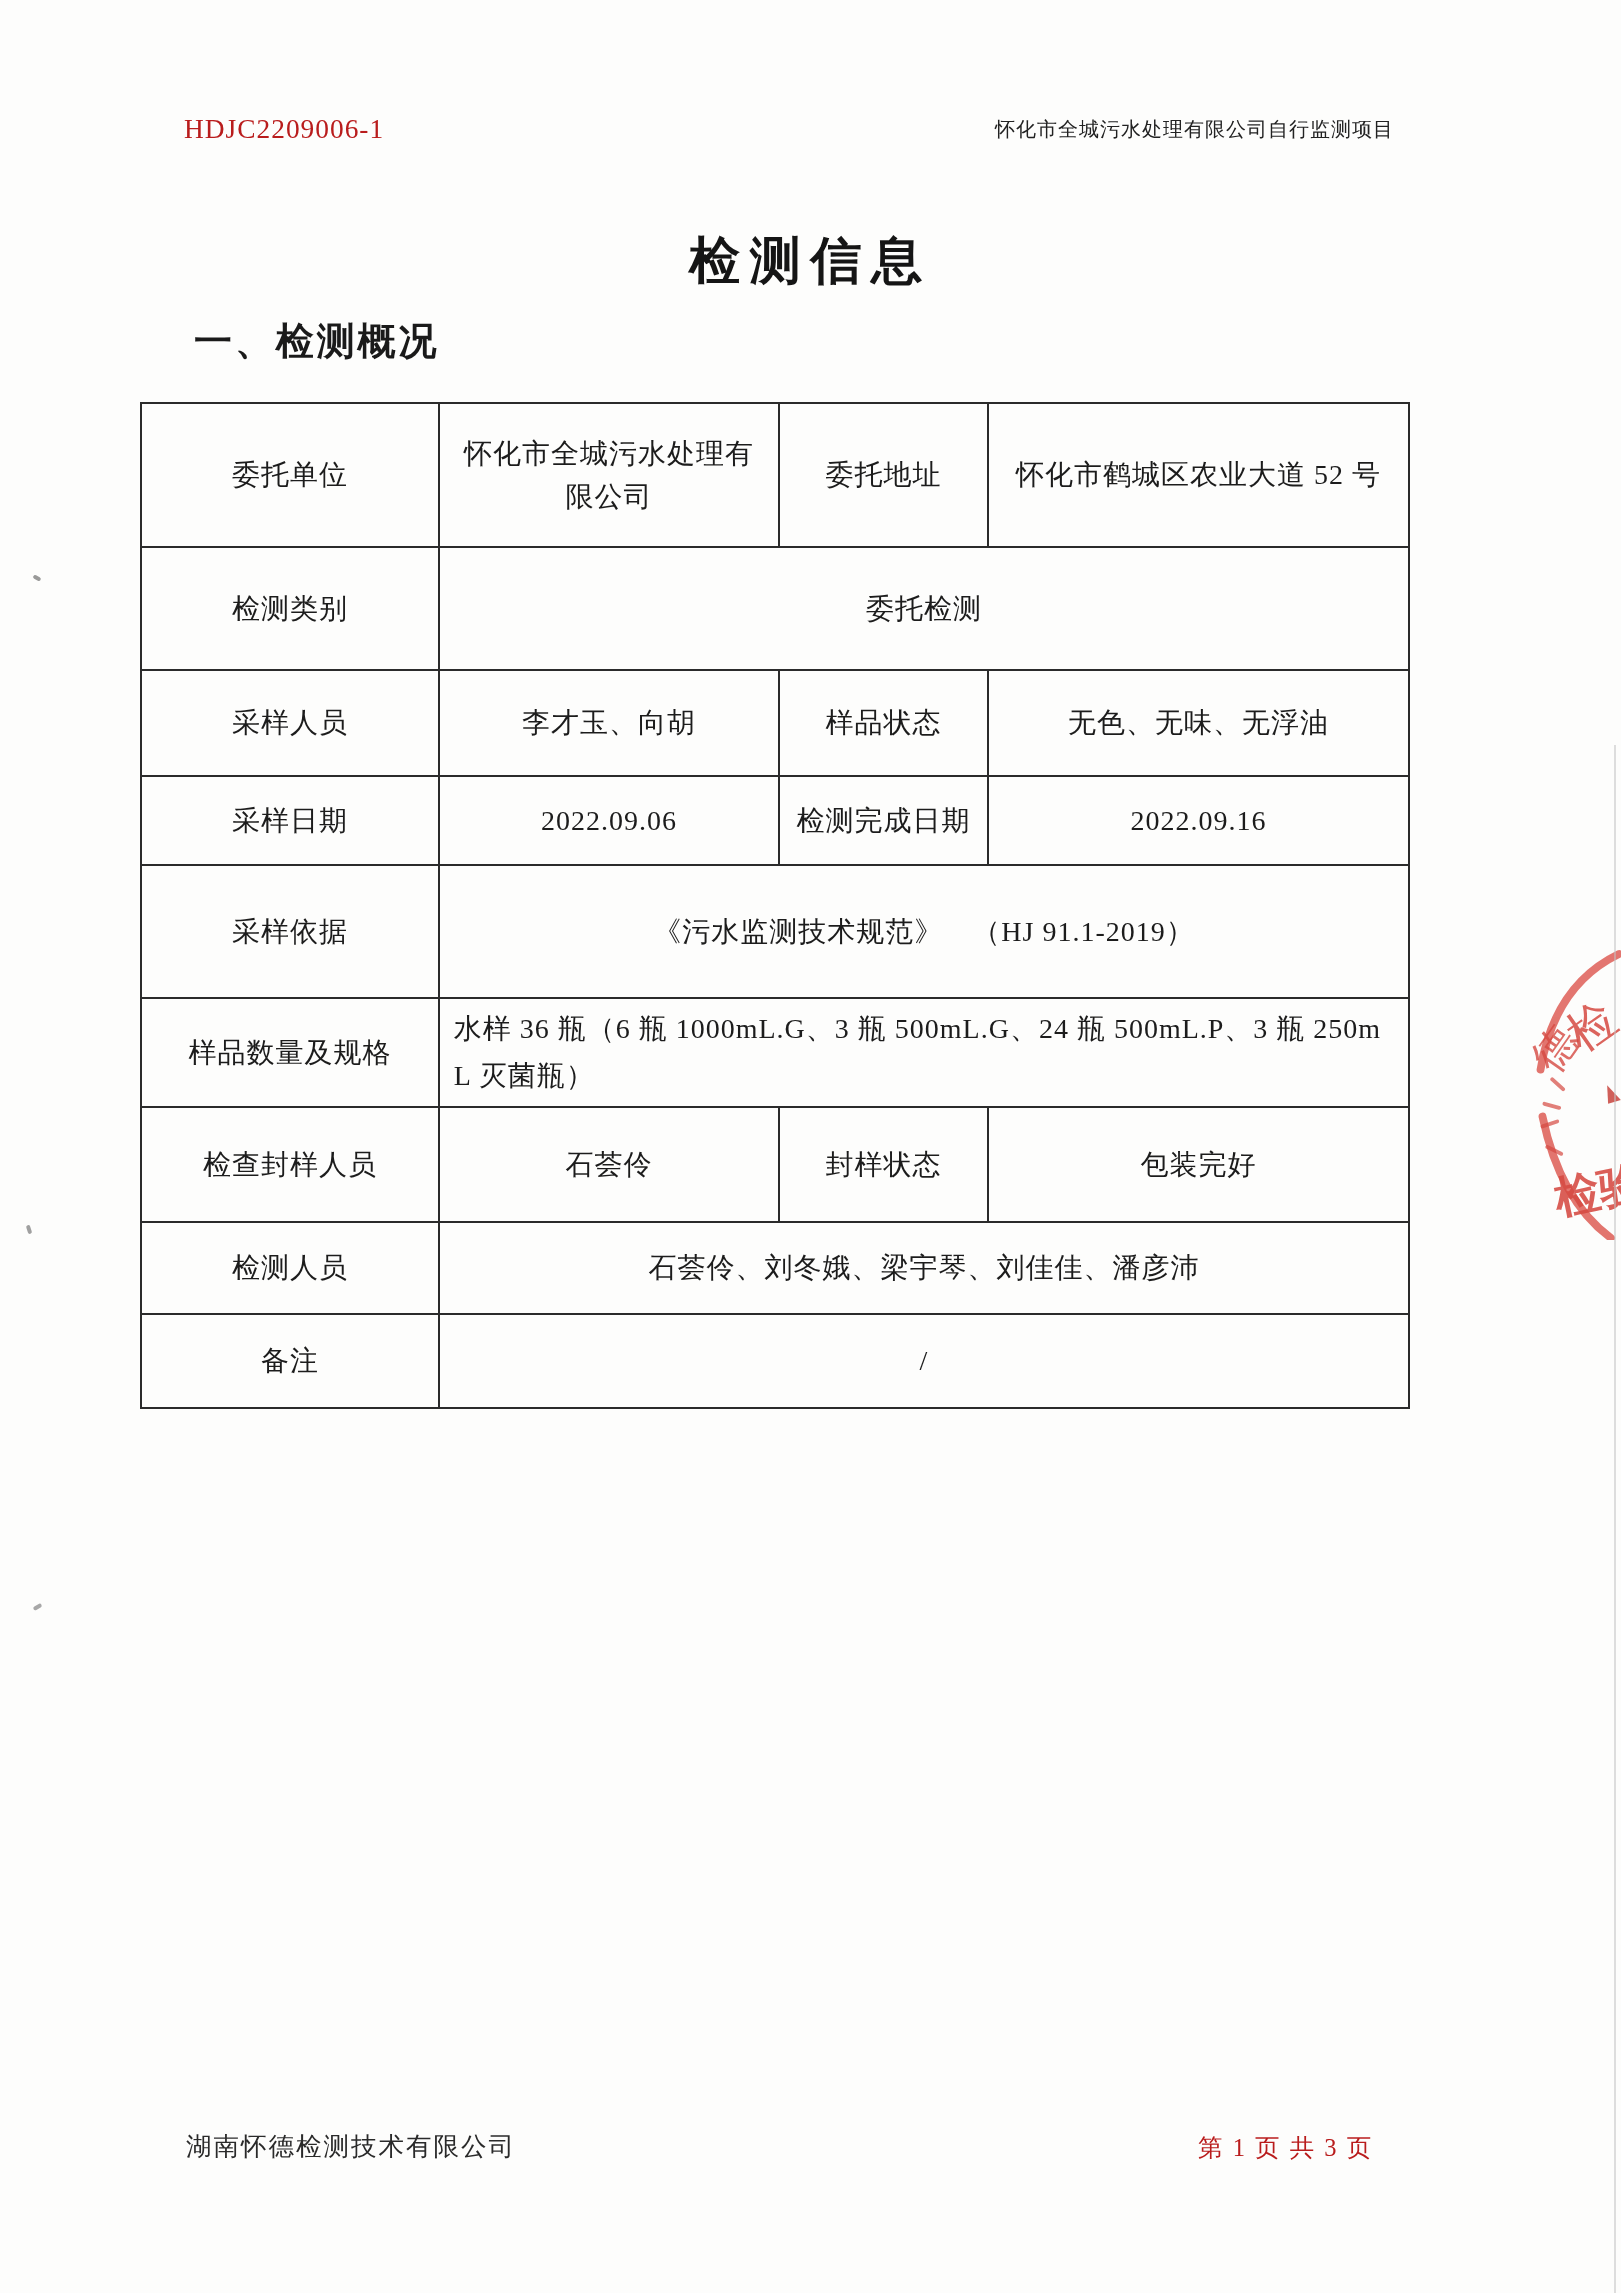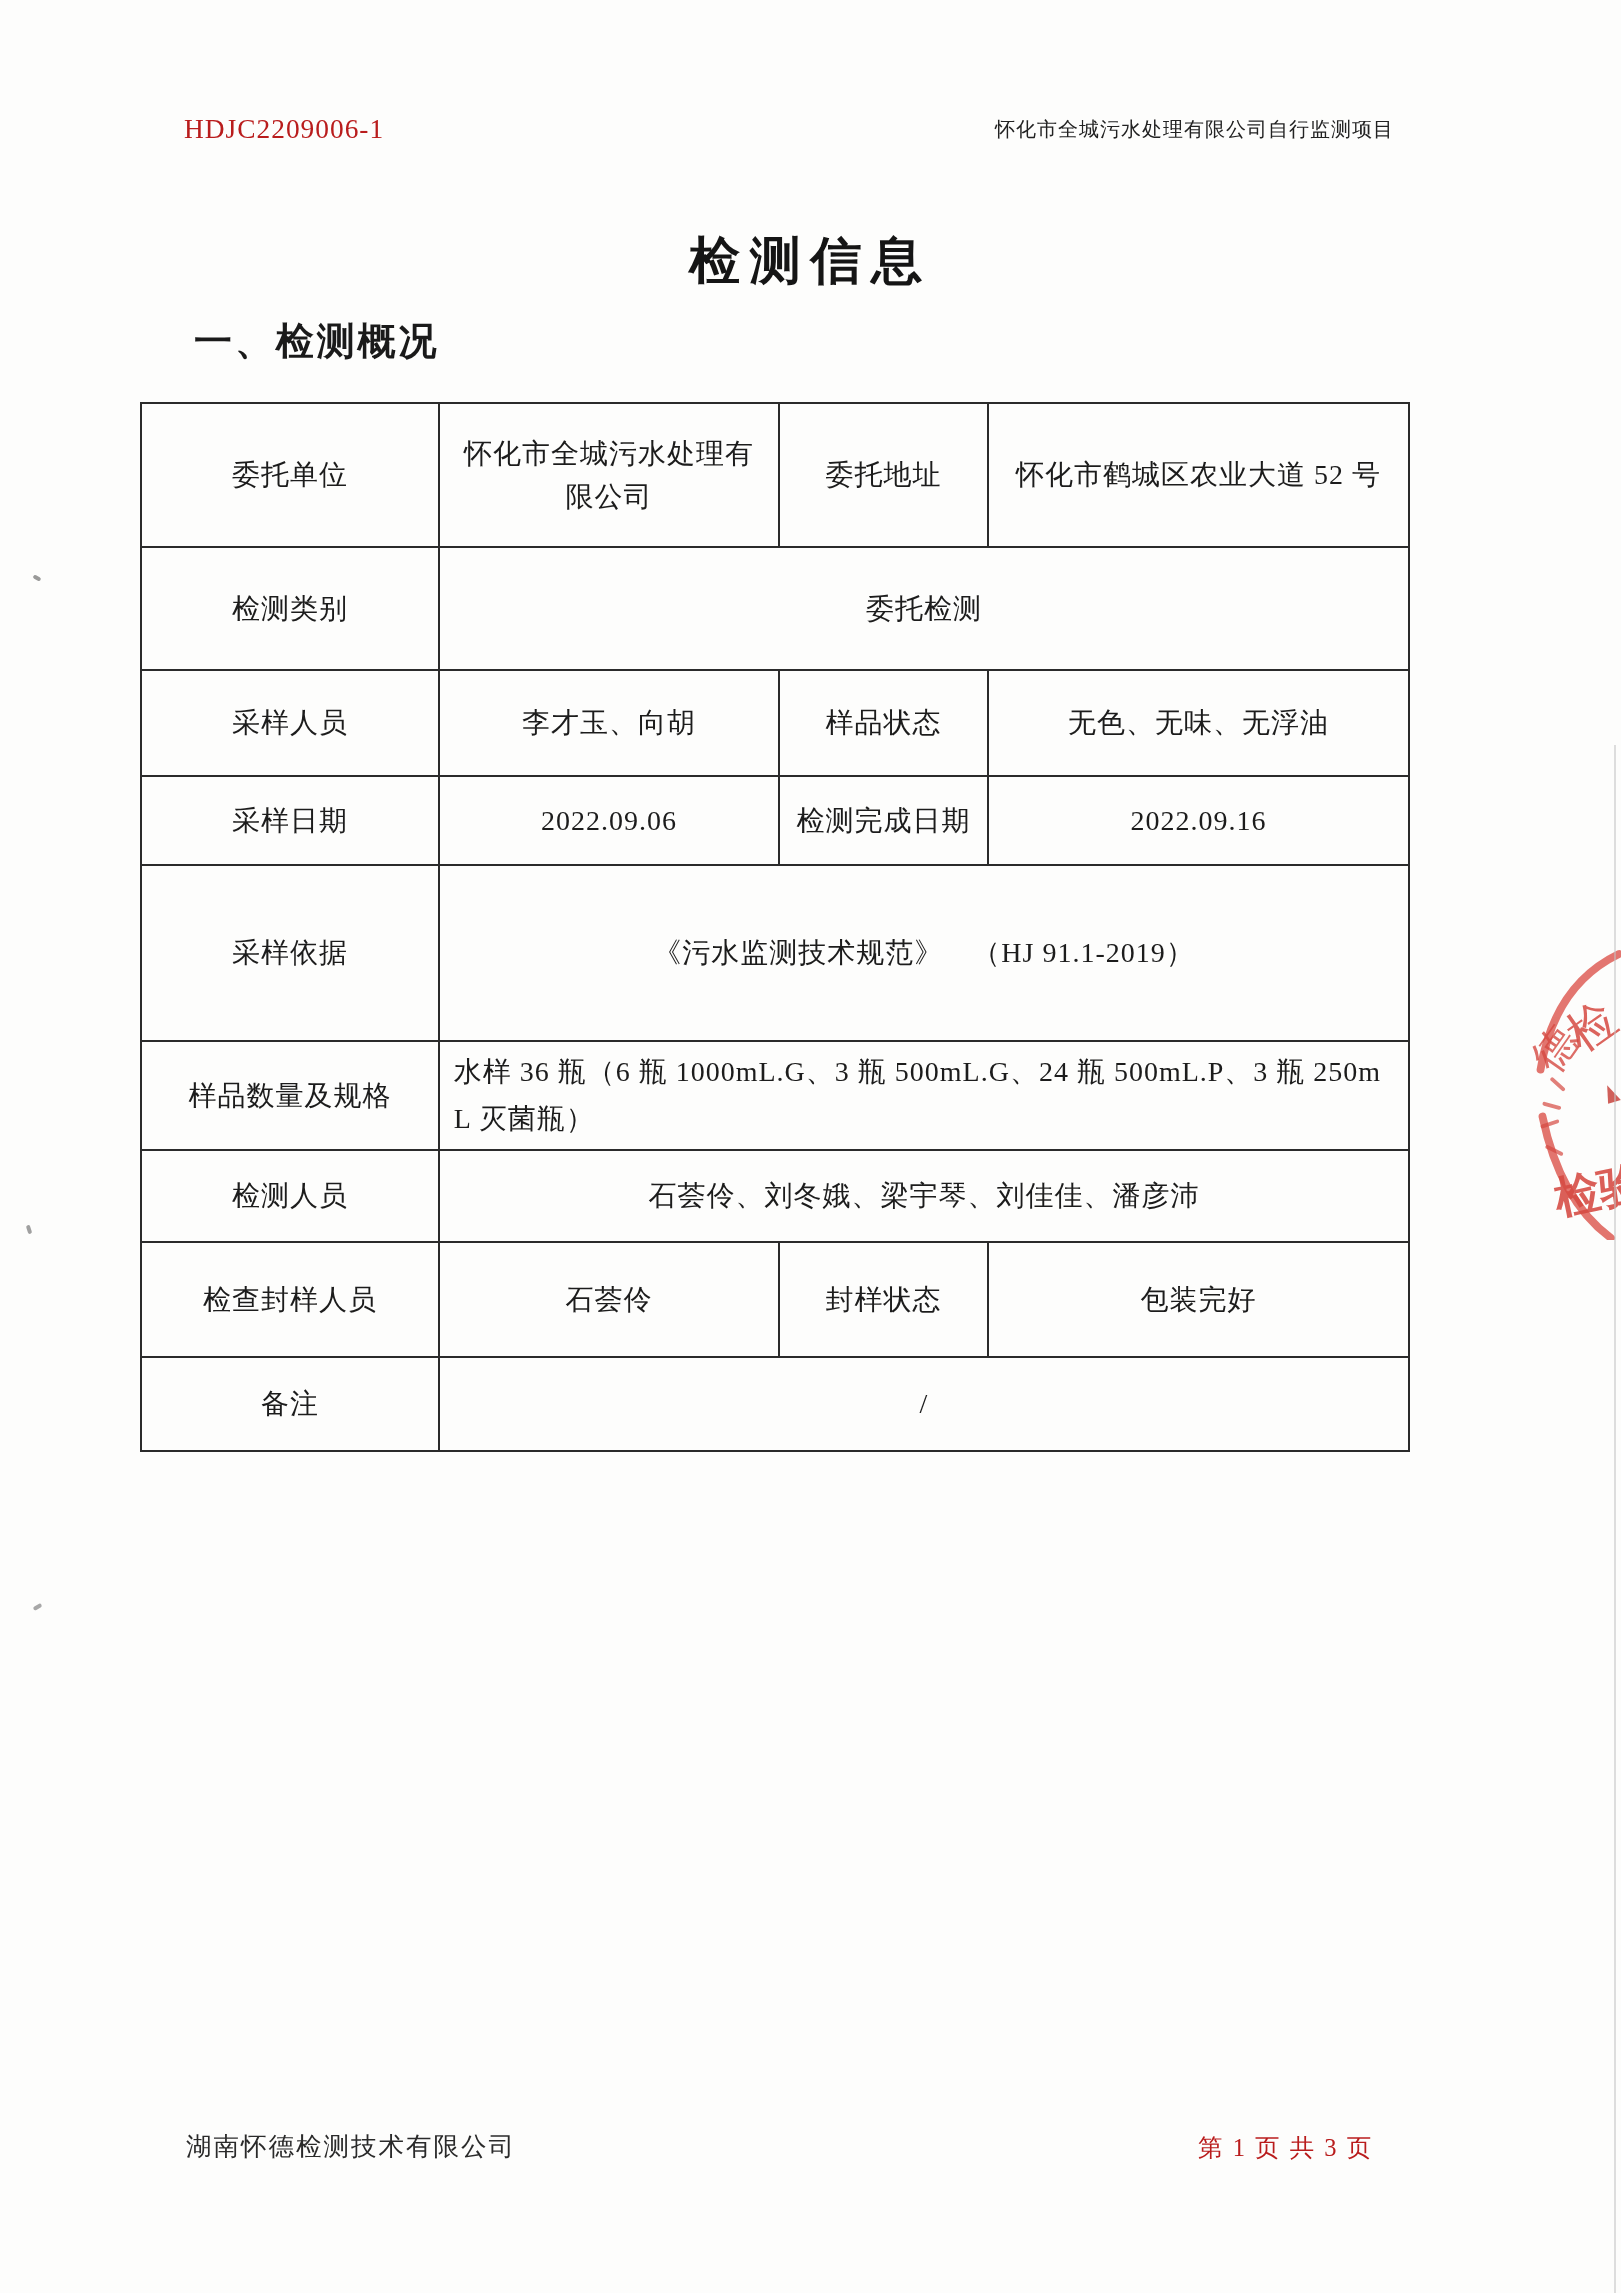--- a/index.html
+++ b/index.html
@@ -121,37 +121,37 @@
             <td>李才玉、向胡</td>
             <td>样品状态</td>
             <td>无色、无味、无浮油</td>
           </tr>
           <tr style="height: 89px;">
             <td>采样日期</td>
             <td>2022.09.06</td>
             <td>检测完成日期</td>
             <td>2022.09.16</td>
           </tr>
-          <tr style="height: 176px;">
+          <tr style="height: 133px;">
             <td>采样依据</td>
             <td colspan="3">《污水监测技术规范》　（HJ 91.1-2019）</td>
           </tr>
           <tr style="height: 100px;">
             <td>样品数量及规格</td>
             <td colspan="3" class="pad">水样 36 瓶（6 瓶 1000mL.G、3 瓶 500mL.G、24 瓶 500mL.P、3 瓶 250mL 灭菌瓶）</td>
           </tr>
-          <tr style="height: 92px;">
-            <td>检测人员</td>
-            <td colspan="3">石荟伶、刘冬娥、梁宇琴、刘佳佳、潘彦沛</td>
-          </tr>
           <tr style="height: 115px;">
             <td>检查封样人员</td>
             <td>石荟伶</td>
             <td>封样状态</td>
             <td>包装完好</td>
+          </tr>
+          <tr style="height: 92px;">
+            <td>检测人员</td>
+            <td colspan="3">石荟伶、刘冬娥、梁宇琴、刘佳佳、潘彦沛</td>
           </tr>
           <tr style="height: 94px;">
             <td>备注</td>
             <td colspan="3">/</td>
           </tr>
         </tbody>
     </table>
   </div>
 
   <div class="stamp">

